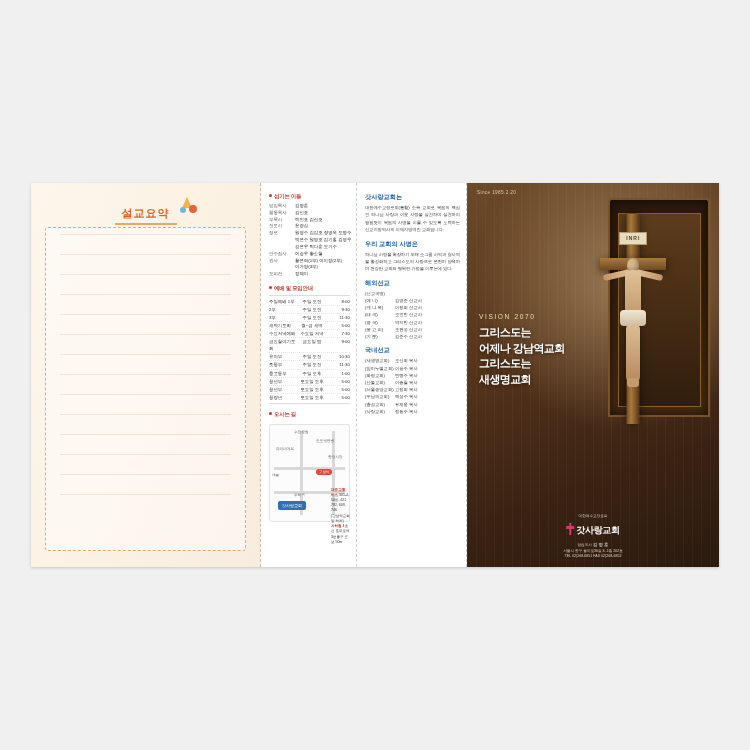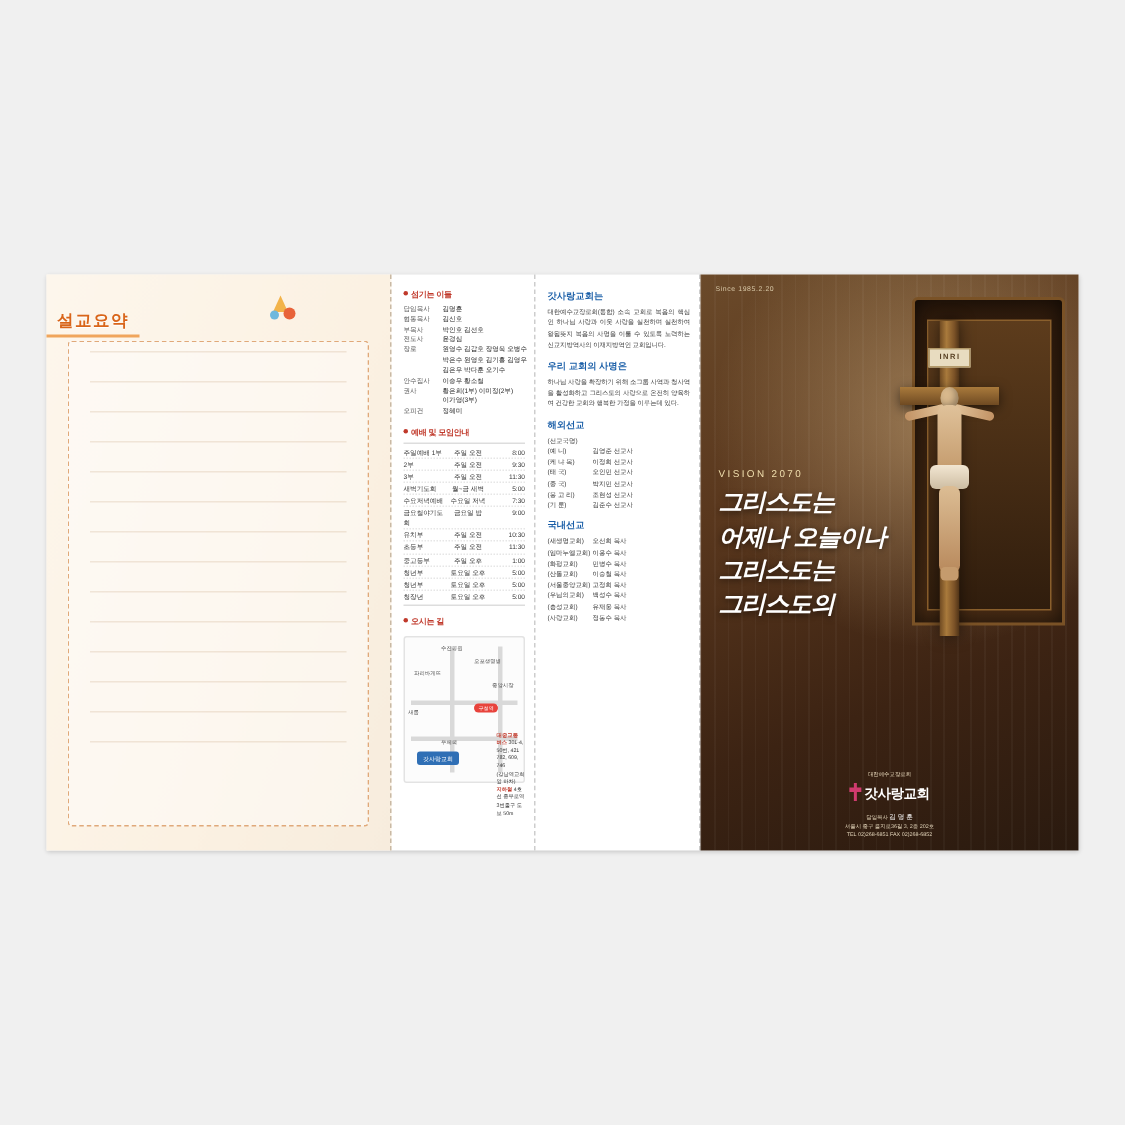--- a/index.html
+++ b/index.html
@@ -21,21 +21,21 @@
   
   .panel1{
     width:230px;
     background:linear-gradient(110deg,#fdf6ec 0%,#fbf1e2 60%,#f7ecdd 100%);
     position:relative;
     border-right:1px dashed #c9b9a4;
     box-sizing:border-box;
   }
   .p1-title{
     position:absolute;left:0;right:0;top:22px;
-    text-align:left;
+    text-align:center;
     font-size:11px;font-weight:bold;
     color:#e2711d;
     letter-spacing:1px;
   }
   .p1-title .txt{
     display:inline-block;
     padding:1px 7px 2px;
     border-bottom:2px solid #f0a55c;
     color:#d9651a;
     text-shadow:0 1px 0 #fff;
@@ -177,24 +177,23 @@
   .bigtitle{
     position:absolute;left:12px;top:142px;
     color:#fff;
   }
   .bigtitle .jesus{
     font-size:34px;font-weight:bold;line-height:1;
     color:#fff;letter-spacing:-1px;
     text-shadow:0 2px 5px rgba(0,0,0,.6);
   }
   .bigtitle .l{
-    font-size:16px;font-weight:bold;line-height:1.42;
+    font-size:11px;font-weight:bold;line-height:1.42;
     color:#fff;letter-spacing:-.6px;
     text-shadow:0 1px 4px rgba(0,0,0,.6);
-    font-style:italic;
   }
   .logoblock{
     position:absolute;left:50%;transform:translateX(-50%);
     bottom:30px;text-align:center;white-space:nowrap;
   }
   .logoblock .denom{font-size:3.6px;color:#e7d8bb;display:block;margin-bottom:1px;}
   .logoblock .name{font-size:9px;font-weight:bold;color:#fff;letter-spacing:-.3px;}
   .crosslogo{
     display:inline-block;width:8px;height:12px;position:relative;vertical-align:-2px;margin-right:2px;
   }
@@ -479,23 +478,23 @@
         <div class="legs"></div>
         <div class="feet"></div>
       </div>
     </div>
 
     <div class="since">Since 1985.2.20</div>
     <div class="vision">VISION 2070</div>
 
     <div class="bigtitle">
       <div class="l">그리스도는</div>
-      <div class="l">어제나 오늘이나</div>
+      <div class="l">어제나 강남역교회</div>
       <div class="l">그리스도는</div>
-      <div class="l">그리스도의</div>
+      <div class="l">새생명교회</div>
     </div>
 
     <div class="logoblock">
       <span class="denom">대한예수교장로회</span>
       <span class="crosslogo"><i class="v"></i><i class="h"></i></span><span class="name">갓사랑교회</span>
     </div>
 
     <div class="footinfo">
       <div><span>담임목사</span> <span class="pastor">김 명 훈</span></div>
       <div>서울시 중구 을지로36길 3, 2층 202호</div>

